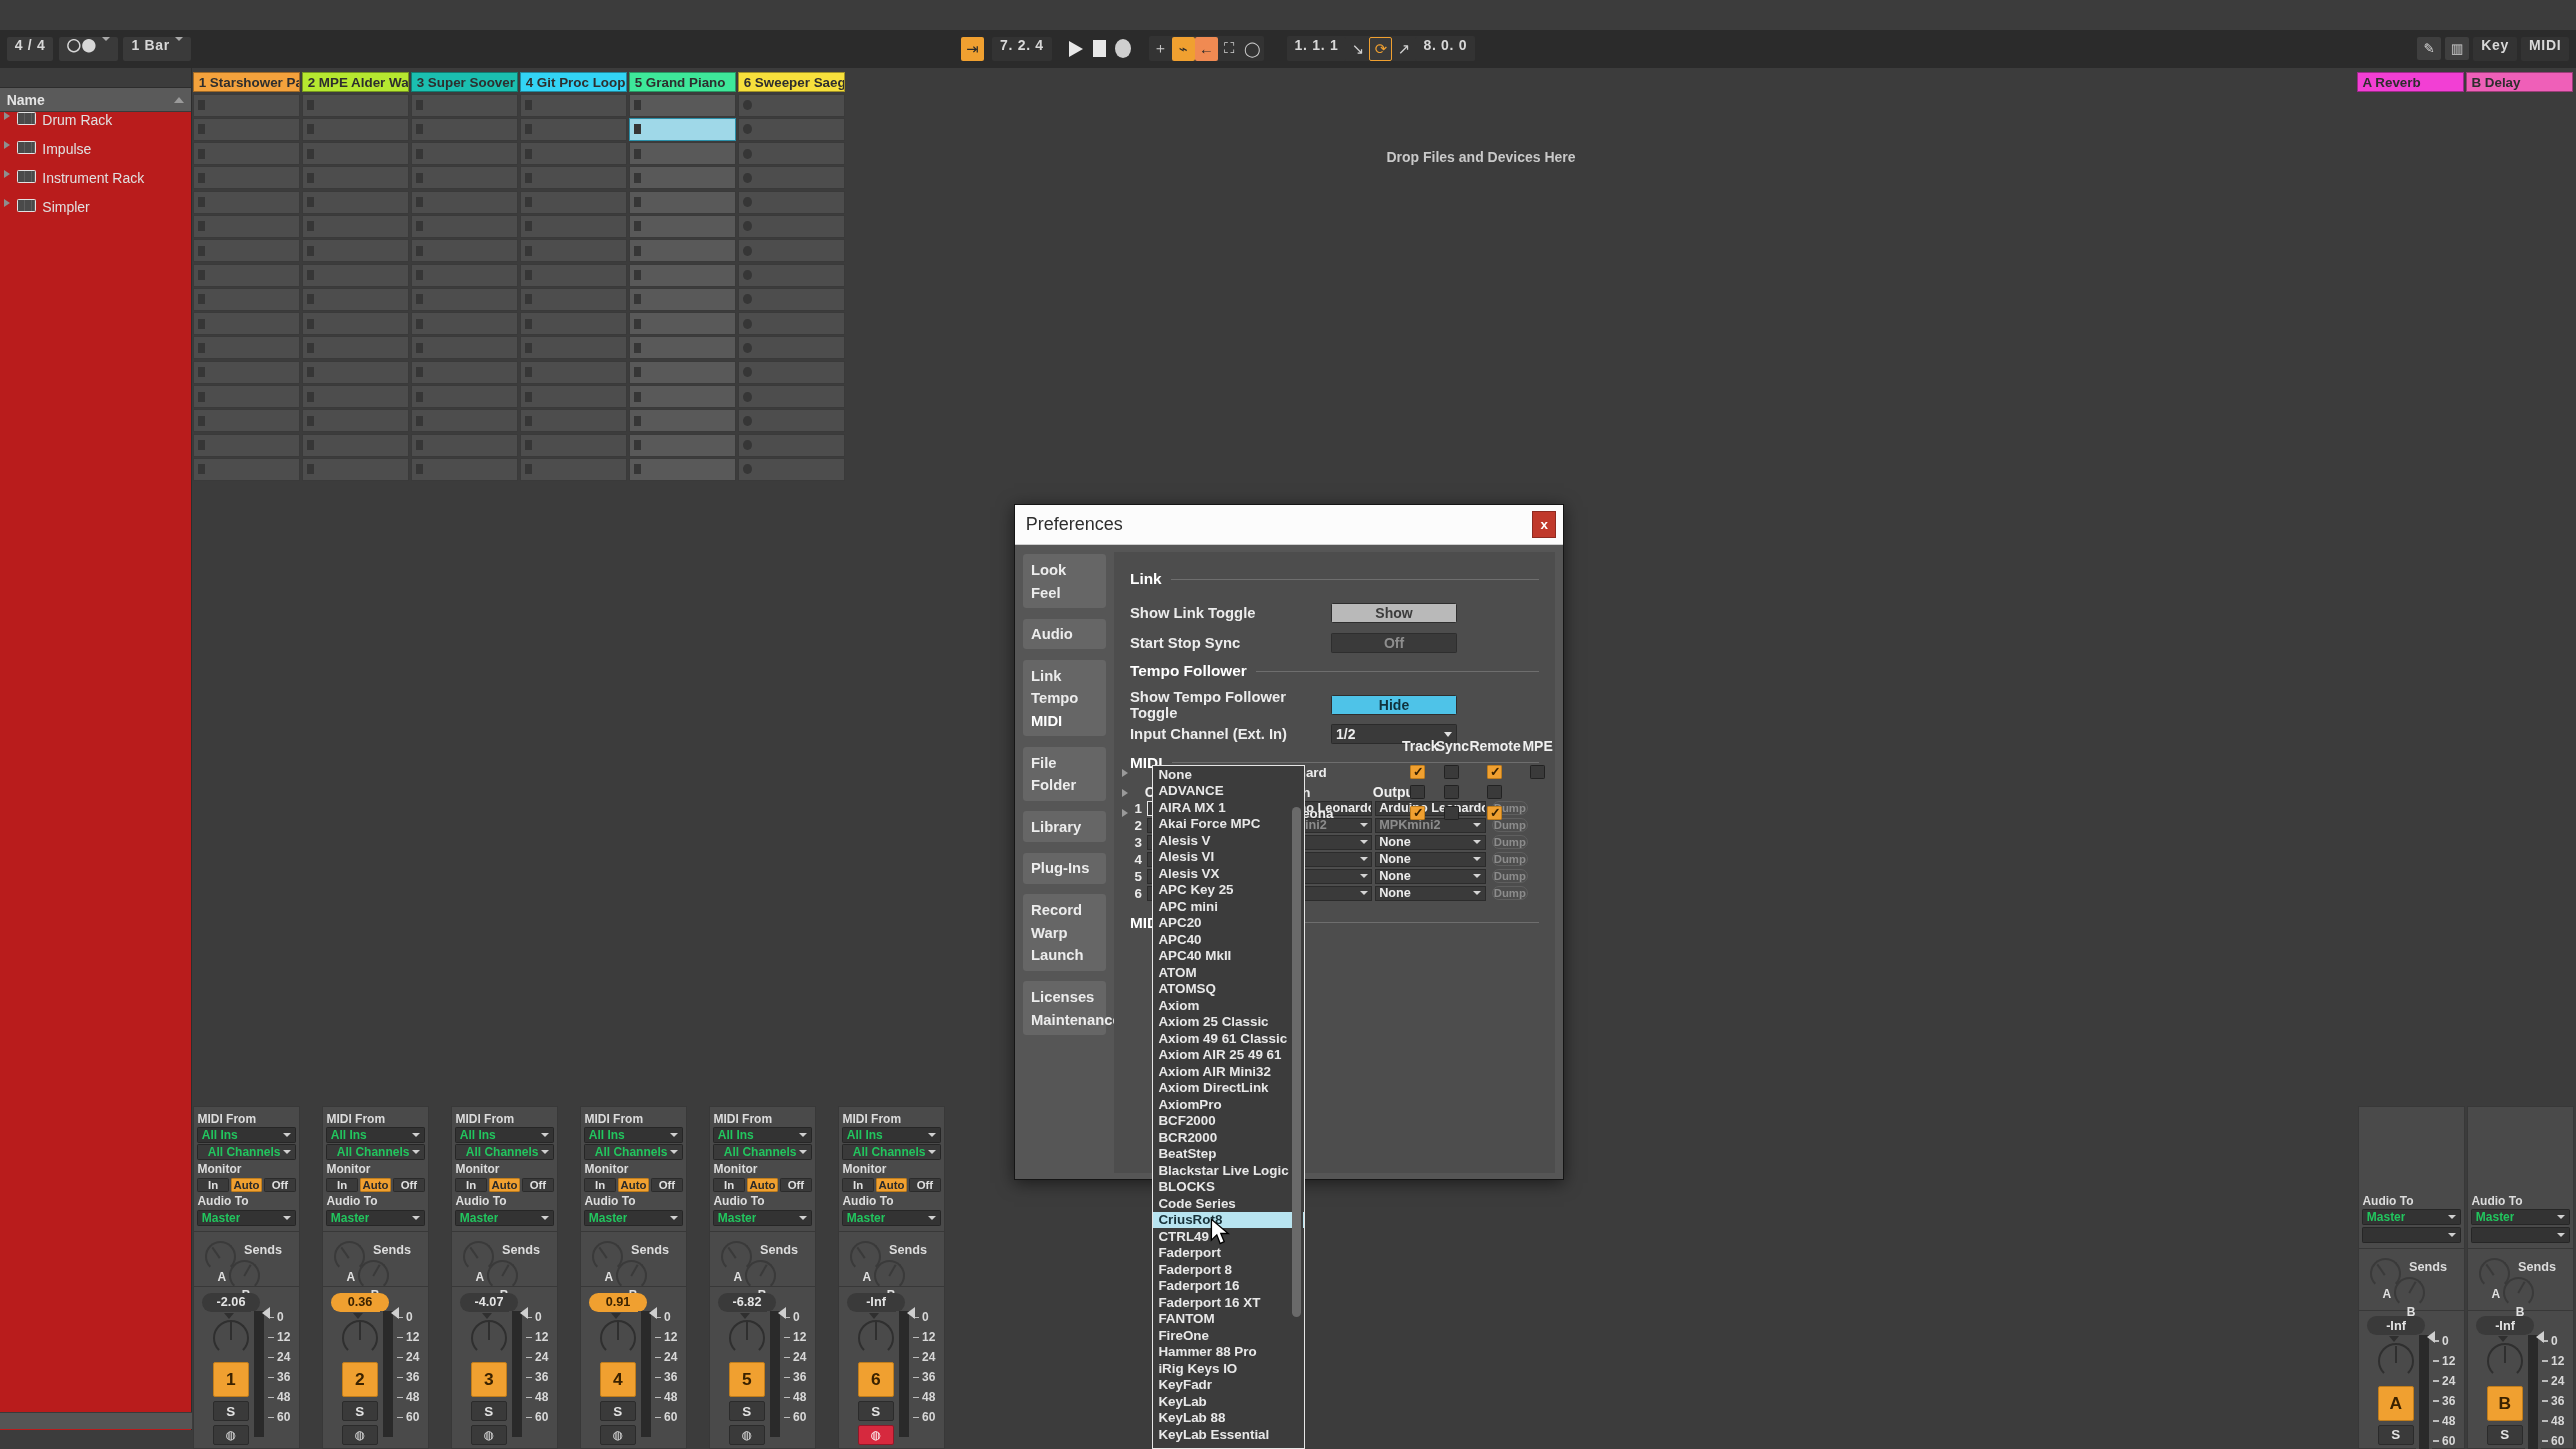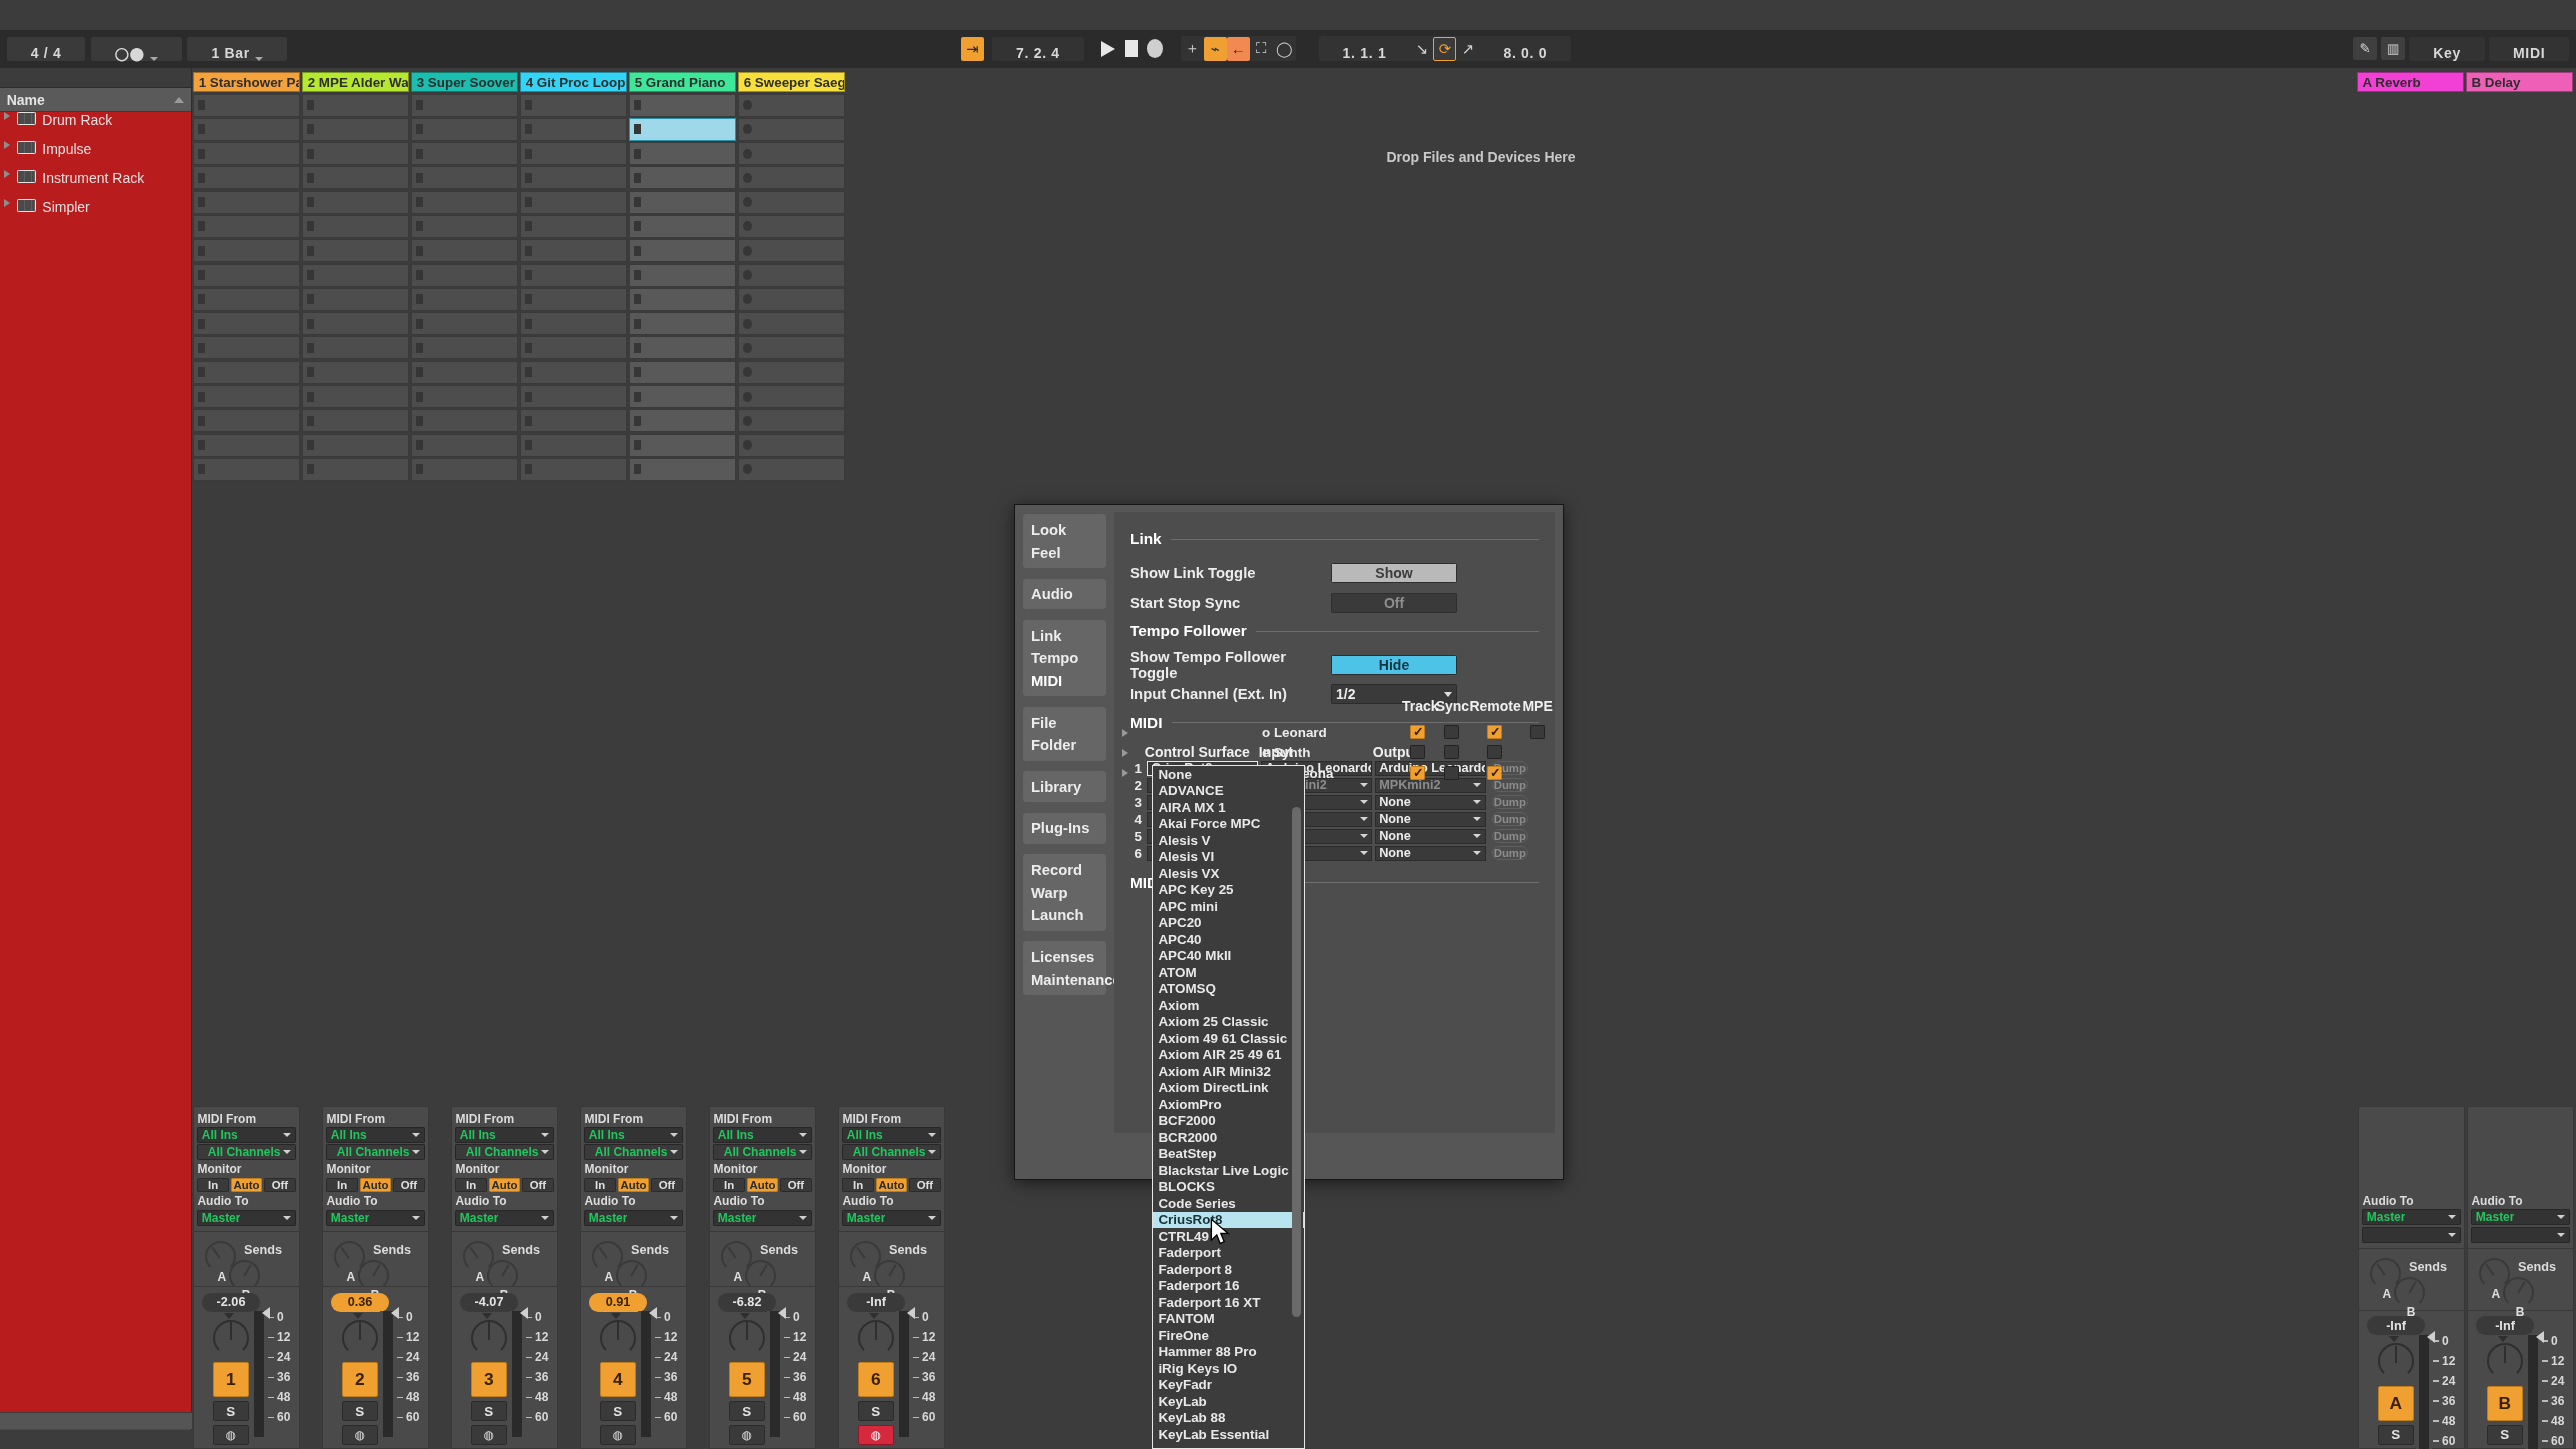--- a/index.html
+++ b/index.html
@@ -25,22 +25,22 @@
   
   .controlbar {
     position:absolute; top:29.5px; left:0; width:2576px; height:39px;
     background:#2b2b2b; display:flex; align-items:center;
     border-bottom:0.7px solid #1d1d1d;
   }
   .cb-left { display:flex; align-items:center; gap:5.4px; padding-left:6.7px; }
   .cb-center { position:absolute; left:961px; display:flex; align-items:center; gap:8px;}
   .cb-right { position:absolute; right:6.7px; display:flex; align-items:center; gap:4px; }
 
-  .seg { background:#3a3a3a; border-radius:2px; height:24px; display:flex; align-items:flex-end;
-         padding:0 24px; color:#d8d8d8; font-size:14px; font-weight:bold; letter-spacing:0.7px;}
+  .seg { background:#3a3a3a; border-radius:2px; height:24px; display:flex; align-items:flex-start;
+         padding:0 8px; color:#d8d8d8; font-size:14px; font-weight:bold; letter-spacing:0.7px;}
   .seg.dark { background:#333; }
   .tri-down { width:0;height:0;border-left:4px solid transparent;border-right:4px solid transparent;
               border-top:4.7px solid #a9a9a9; margin-left:5.4px; }
   .ico-btn { width:23px;height:24px; background:#3a3a3a; border-radius:2px; display:flex;
              align-items:center; justify-content:center; color:#cfcfcf; }
   .ico-btn.plain { background:transparent; }
   .ico-btn.orange { background:#f0a030; color:#2a2a2a; }
   .ico-btn.orange-lt { background:#f08a52; color:#2a2a2a; }
   .ico-btn.outline-orange { background:#3a3a3a; border:1.3px solid #f0a030; color:#f0a030; }
 
@@ -1202,20 +1202,26 @@
               </div>
             </div>
             <div class="headphone"></div>
           </div>
         </div>
       </div>
 
   </div>
 
   <div class="prefs">
+    <div class="prefs-title">
+      <span class="t">Preferences</span>
+      <div class="closebtn">
+        <span>x</span>
+      </div>
+    </div>
     <div class="prefs-body">
       <div class="prefs-nav" id="prefs-nav">
           <div class="navgroup">
             <div class="navitem">Look</div>
             <div class="navitem">Feel</div>
           </div>
           <div class="navgroup">
             <div class="navitem">Audio</div>
           </div>
           <div class="navgroup">

